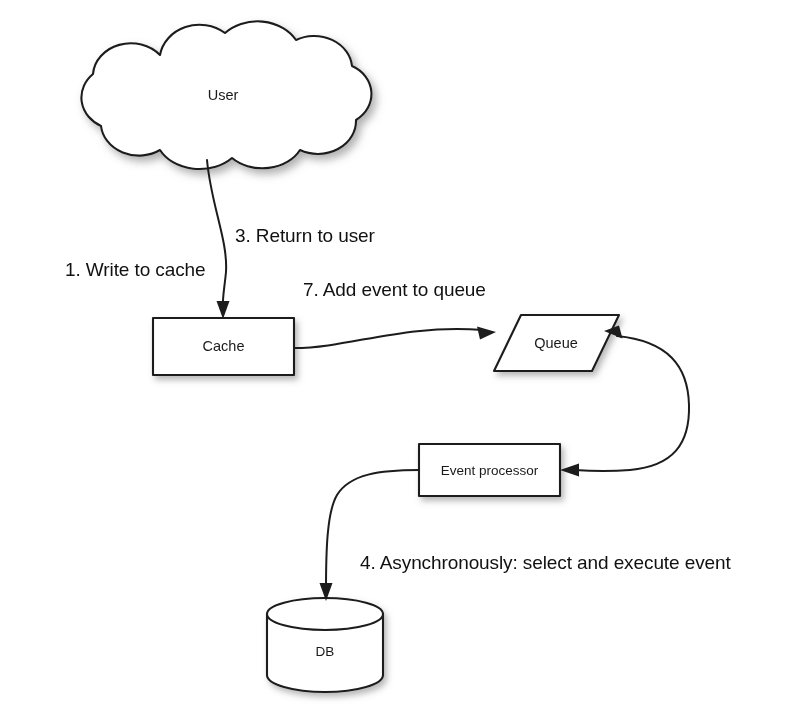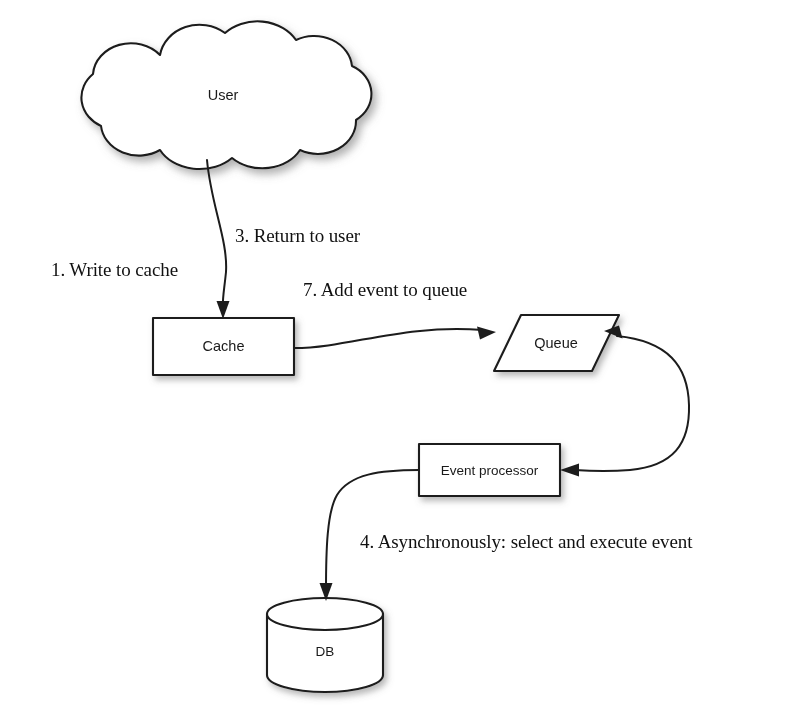--- a/index.html
+++ b/index.html
@@ -46,31 +46,31 @@
     text-anchor: middle;
     dominant-baseline: middle;
   }
   .node-label-sm {
     font-size: 13.5px;
   }
 
   
   .step-label {
     position: absolute;
-    font-family: Liberation Serif, serif;
+    font-family: Liberation Sans, sans-serif;
     font-size: 19px;
     line-height: 22px;
     color: #111111;
     white-space: nowrap;
     letter-spacing: -0.1px;
   }
-  #step-1-label { left: 51px;  top: 259px; }
+  #step-1-label { left: 65px;  top: 259px; }
   #step-3-label { left: 235px; top: 225px; }
   #step-2-label { left: 303px; top: 279px; }
-  #step-4-label { left: 360px; top: 531px; }
+  #step-4-label { left: 360px; top: 552px; }
 </style>
 </head>
 <body>
 
 <svg id="diagram-canvas" viewBox="0 0 786 728" xmlns="http://www.w3.org/2000/svg">
 
   <defs>
     <filter id="soft-drop-shadow" x="-30%" y="-30%" width="175%" height="185%">
       <feDropShadow dx="4" dy="5" stdDeviation="4.2" flood-color="#6f6f6f" flood-opacity="0.55"></feDropShadow>
     </filter>

